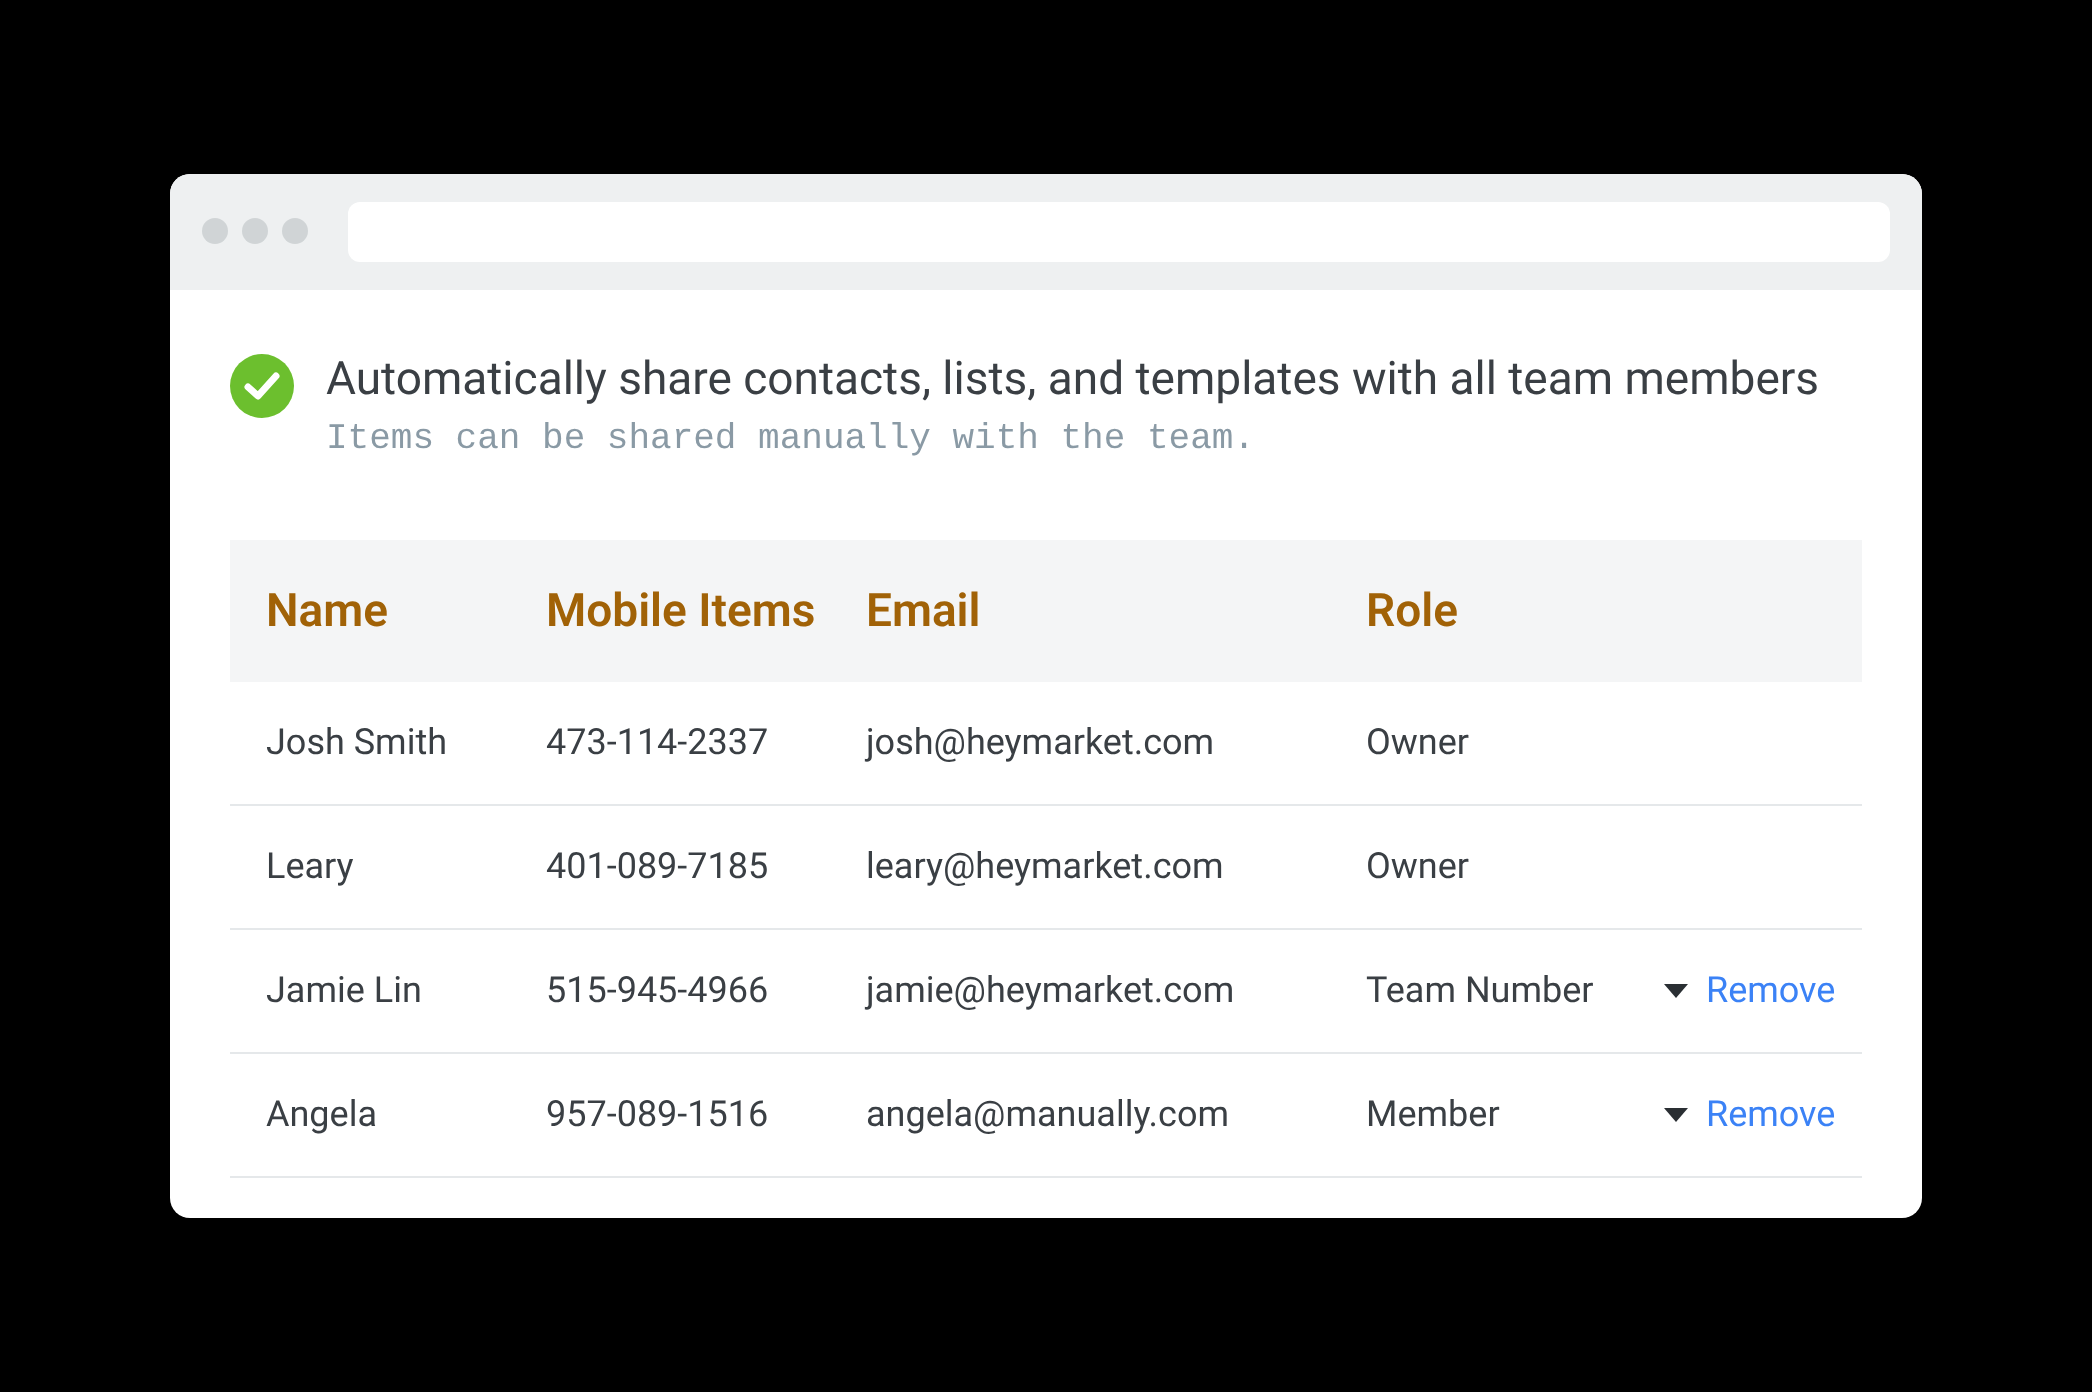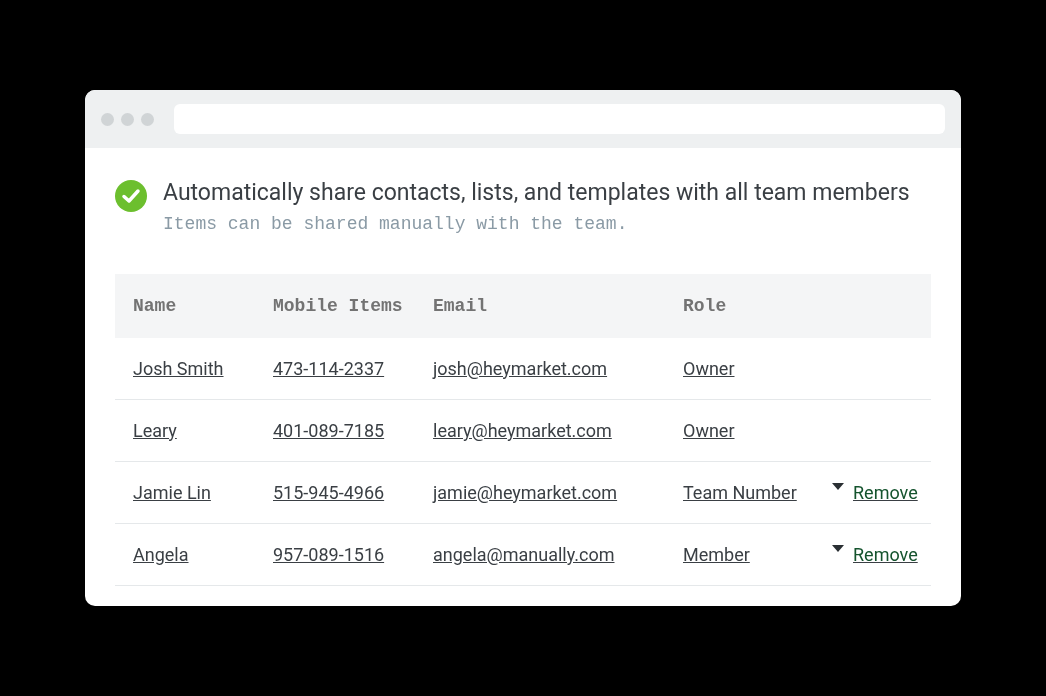--- a/index.html
+++ b/index.html
@@ -80,42 +80,41 @@
       font-family: Liberation Mono, monospace;
     }
     .table {
       width: 100%;
     }
     .thead {
       background: #f4f5f6;
       display: grid;
       grid-template-columns: 140px 160px 250px 170px 100px;
       padding: 22px 18px;
-      color: #737373;
+      color: #a16207;
       font-weight: 600;
-      font-size: 18px;
-      font-family: Liberation Mono, monospace;
+      font-size: 23px;
     }
     .row {
       display: grid;
       grid-template-columns: 140px 160px 250px 170px 100px;
       padding: 20px 18px;
       border-bottom: 1px solid #e5e8ea;
       font-size: 18px;
       color: #3a3f44;
       align-items: center;
-      text-decoration: underline;
     }
     .role-cell {
       display: flex;
+      align-items: center;
       justify-content: space-between;
       padding-right: 8px;
     }
     .remove-link {
-      color: #14532d;
+      color: #3b82f6;
       cursor: pointer;
       font-size: 18px;
       text-align: right;
     }
     .caret {
       width: 14px;
       height: 10px;
       margin-left: 12px;
     }
   </style>

